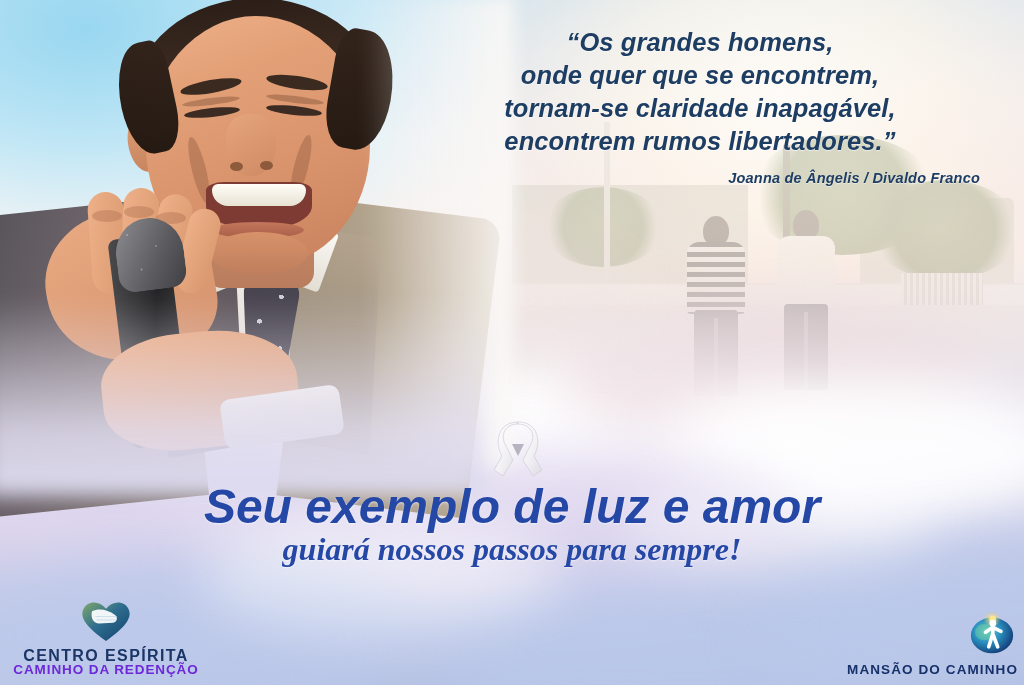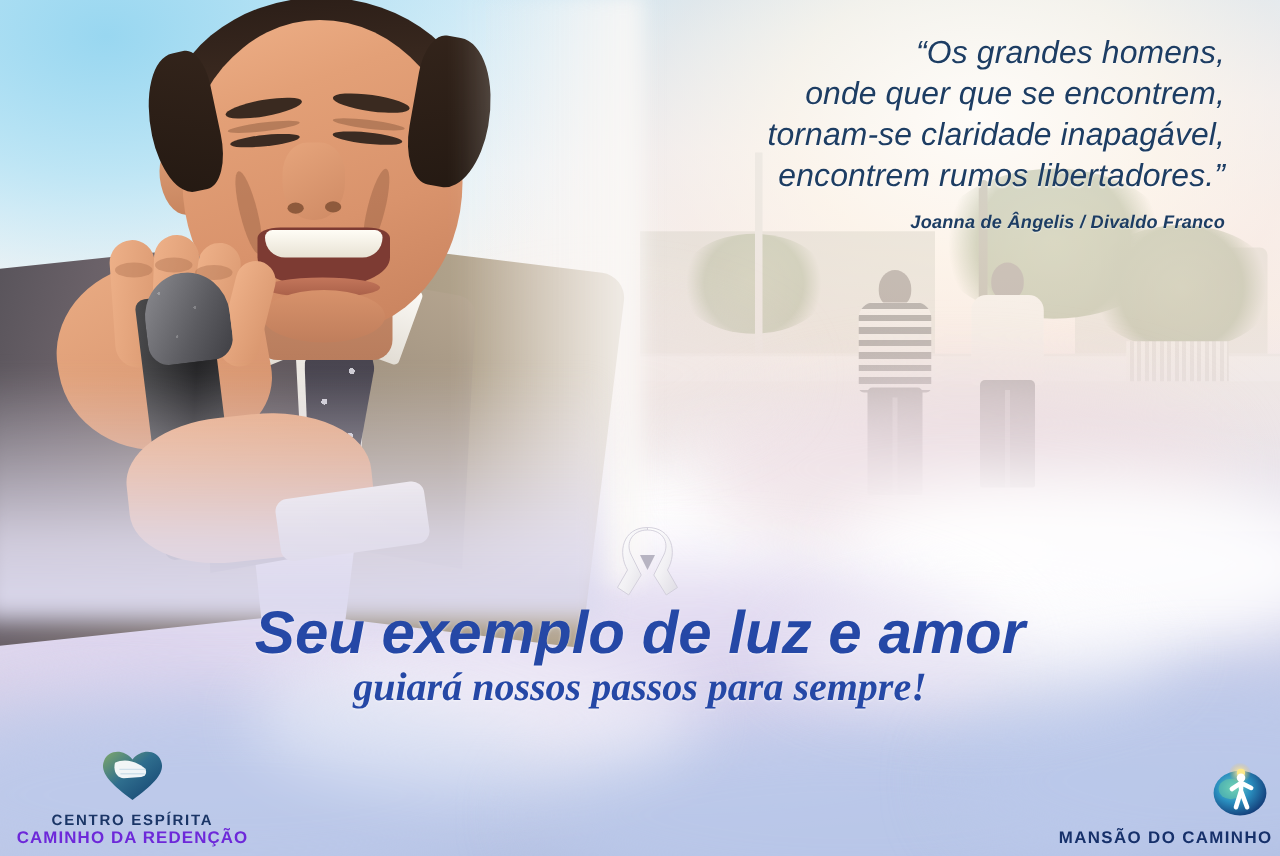--- a/index.html
+++ b/index.html
@@ -294,23 +294,23 @@
   }
   .portrait-fade-r{
     position:absolute;left:370px;top:0;width:150px;height:470px;
     background:linear-gradient(90deg,rgba(250,248,246,0),rgba(250,248,246,.9));
     filter:blur(8px);
   }
 
   
   .quote{
     position:absolute;right:44px;top:26px;width:560px;
-    text-align:right;
+    text-align:center;
     color:#1d3d63;
-    font-style:italic;font-weight:normal;
+    font-style:italic;font-weight:bold;
     font-size:25.5px;line-height:33px;
     letter-spacing:.1px;
     text-shadow:0 1px 1px rgba(255,255,255,.6);
   }
   .quote-line{display:block;white-space:nowrap;}
   .quote-attr{
     position:absolute;right:44px;top:170px;width:560px;
     text-align:right;color:#1d3d63;
     font-style:italic;font-weight:bold;font-size:14.5px;
     letter-spacing:.2px;
@@ -334,21 +334,21 @@
 
   
   .logo-left{
     position:absolute;left:8px;bottom:8px;width:196px;text-align:center;
   }
   .logo-right{
     position:absolute;right:6px;bottom:8px;width:208px;text-align:right;
   }
   .logo-mark{display:block;margin:0 auto 3px;}
   .logo-t1{
-    display:block;color:#1a3566;font-size:12px;font-weight:bold;
+    display:block;color:#1a3566;font-size:16px;font-weight:bold;
     letter-spacing:1.4px;line-height:12px;
   }
   .logo-t2{
     display:block;color:#6d28d9;font-size:13.5px;font-weight:bold;
     letter-spacing:.9px;line-height:15px;
   }
   .logo-t3{
     display:block;color:#16306a;font-size:13.5px;font-weight:bold;
     letter-spacing:1.1px;line-height:15px;
   }

